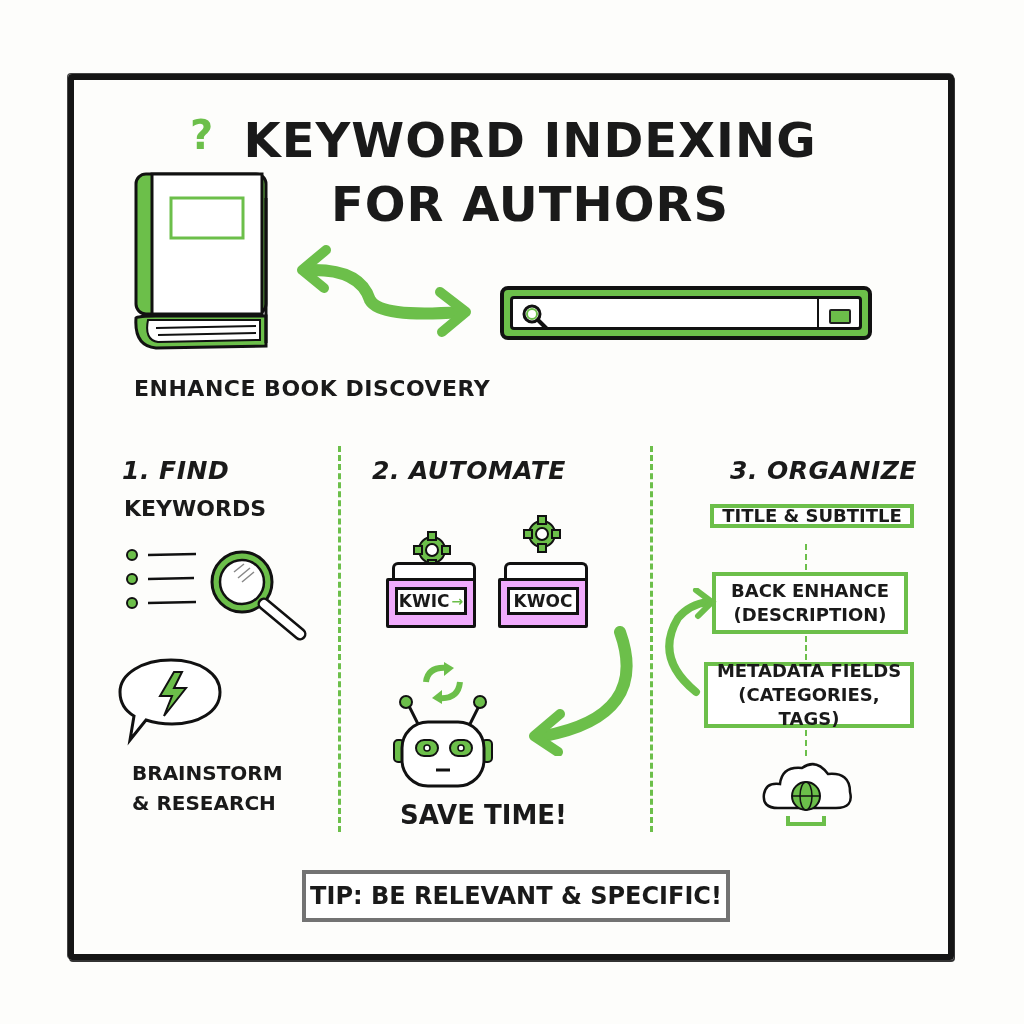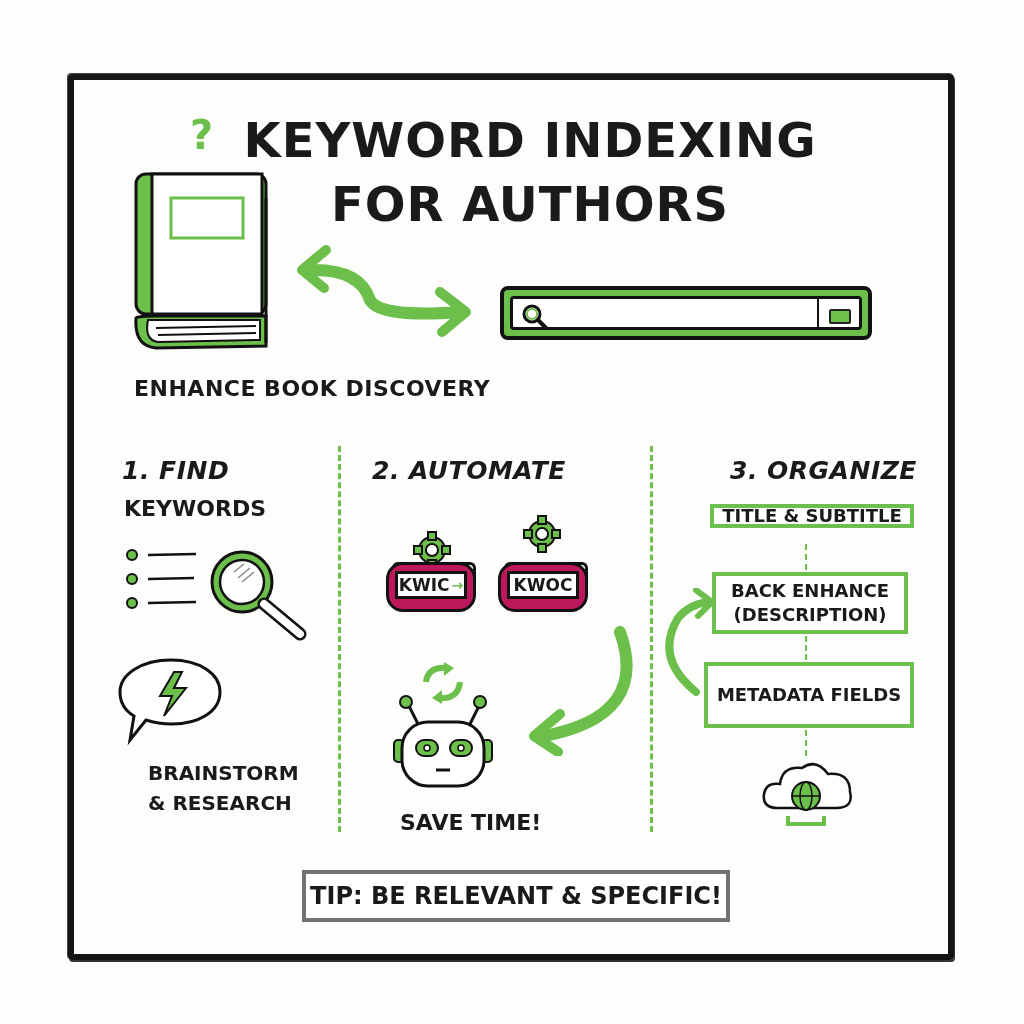--- a/index.html
+++ b/index.html
@@ -12,21 +12,21 @@
   .h3{font-size:22px;font-weight:bold;line-height:30px;}
   .divider{position:absolute;width:0;border-left:3px dashed #6cbf4a;}
   .gbox{position:absolute;border:4px solid #6cbf4a;background:#fff;text-align:center;font-weight:bold;font-size:18px;line-height:24px;box-sizing:border-box;display:flex;align-items:center;justify-content:center;flex-direction:column;}
   .tip{left:302px;top:870px;width:428px;height:52px;border:4px solid #737373;box-sizing:border-box;text-align:center;font-size:24px;font-weight:bold;line-height:44px;background:#fff;}
   .search{left:500px;top:286px;width:372px;height:54px;border:4px solid #111;border-radius:8px;background:#6cbf4a;box-sizing:border-box;}
   .search-inner{position:absolute;left:6px;top:6px;right:6px;bottom:6px;border:3px solid #111;border-radius:4px;background:#fff;}
   .search-btn{position:absolute;right:0;top:0;bottom:0;width:40px;border-left:2px solid #111;}
   .search-btn span{position:absolute;left:10px;top:10px;width:18px;height:11px;background:#6cbf4a;border:2px solid #222;border-radius:2px;}
   .kw{position:absolute;width:90px;height:66px;}
   .kw .top{position:absolute;left:6px;top:0;width:78px;height:20px;border:3px solid #111;border-bottom:none;border-radius:6px 6px 0 0;background:#fff;}
-  .kw .body{position:absolute;left:0;top:0;width:90px;height:50px;background:#be185d;border:3px solid #111;border-radius:17px;box-sizing:border-box;}
+  .kw .body{position:absolute;left:0;top:16px;width:90px;height:50px;background:#f0abfc;border:3px solid #111;border-radius:2px;box-sizing:border-box;}
   .kw .screen{position:absolute;left:6px;top:6px;right:6px;bottom:10px;background:#fff;border:3px solid #111;display:flex;align-items:center;justify-content:center;font-weight:bold;font-size:17px;}
 </style>
 </head>
 <body>
 
 <div class="frame"></div>
 
 <div class="abs title">
   <div>KEYWORD INDEXING</div>
   <div>FOR AUTHORS</div>
@@ -83,21 +83,21 @@
   <circle cx="38" cy="38" r="30" fill="#6cbf4a" stroke="#111" stroke-width="3"></circle>
   <circle cx="38" cy="38" r="22" fill="#fff" stroke="#111" stroke-width="2.5"></circle>
   <path d="M30 28 L40 20 M34 34 L46 24 M38 38 L50 28" stroke="#888" stroke-width="1.5"></path>
   <line x1="60" y1="60" x2="96" y2="90" stroke="#111" stroke-width="13" stroke-linecap="round"></line>
   <line x1="60" y1="60" x2="96" y2="90" stroke="#fff" stroke-width="8" stroke-linecap="round"></line>
 </svg>
 <svg class="abs" style="left:116px;top:654px" width="110" height="92" viewBox="0 0 110 92">
   <path d="M55 6 C84 6 104 20 104 38 C104 58 82 70 56 70 C44 70 36 68 30 66 L14 86 L18 62 C8 56 4 48 4 38 C4 20 26 6 55 6Z" fill="#fff" stroke="#111" stroke-width="3"></path>
   <path d="M58 18 L44 42 L56 42 L48 62 L70 34 L58 34 L66 18Z" fill="#6cbf4a" stroke="#111" stroke-width="2"></path>
 </svg>
-<div class="abs h3" style="left:148px;top:758px;font-size:20px;">
+<div class="abs h3" style="left:132px;top:758px;font-size:20px;">
   <div>BRAINSTORM</div>
   <div>&amp; RESEARCH</div>
 </div>
 
 <div class="abs h2" style="left:372px;top:452px;">2. AUTOMATE</div>
 
 <svg class="abs" style="left:412px;top:530px" width="40" height="40" viewBox="0 0 40 40">
   <g fill="#6cbf4a" stroke="#111" stroke-width="2">
       <circle cx="20" cy="20" r="13"></circle>
       <rect x="16" y="2" width="8" height="8"></rect>
@@ -152,34 +152,35 @@
   <rect x="28" y="46" width="22" height="16" rx="8" fill="#6cbf4a" stroke="#111" stroke-width="2"></rect>
   <rect x="62" y="46" width="22" height="16" rx="8" fill="#6cbf4a" stroke="#111" stroke-width="2"></rect>
   <circle cx="39" cy="54" r="3" fill="#fff" stroke="#111" stroke-width="1.5"></circle>
   <circle cx="73" cy="54" r="3" fill="#fff" stroke="#111" stroke-width="1.5"></circle>
   <line x1="48" y1="76" x2="62" y2="76" stroke="#111" stroke-width="3"></line>
 </svg>
 <svg class="abs" style="left:520px;top:626px" width="120" height="130" viewBox="0 0 120 130">
   <path d="M100 6 Q130 90 24 110" fill="none" stroke="#6cbf4a" stroke-width="12" stroke-linecap="round"></path>
   <path d="M40 88 L14 110 L38 126" fill="none" stroke="#6cbf4a" stroke-width="10" stroke-linecap="round" stroke-linejoin="round"></path>
 </svg>
-<div class="abs h3" style="left:400px;top:800px;font-size:22px;margin-top:8px;">SAVE TIME!</div>
+<div class="abs h3" style="left:400px;top:800px;font-size:26px;">SAVE TIME!</div>
 
 <div class="abs h2" style="left:686px;top:452px;margin-left:44px;">3. ORGANIZE</div>
 <div class="gbox" style="left:710px;top:504px;width:204px;height:24px;">
   <div>TITLE &amp; SUBTITLE</div>
 </div>
 <div class="abs" style="left:805px;top:544px;height:26px;border-left:2px dashed #6cbf4a;"></div>
 <div class="gbox" style="left:712px;top:572px;width:196px;height:62px;">
   <div>BACK ENHANCE</div>
   <div>(DESCRIPTION)</div>
 </div>
 <div class="abs" style="left:805px;top:636px;height:24px;border-left:2px dashed #6cbf4a;"></div>
 <div class="gbox" style="left:704px;top:662px;width:210px;height:66px;">
   <div>METADATA FIELDS</div>
+  <div>(CATEGORIES, TAGS)</div>
 </div>
 <div class="abs" style="left:805px;top:730px;height:26px;border-left:2px dashed #6cbf4a;"></div>
 <svg class="abs" style="left:660px;top:588px" width="60" height="110" viewBox="0 0 60 110">
   <path d="M36 104 Q-6 70 18 30 Q30 16 48 14" fill="none" stroke="#6cbf4a" stroke-width="8" stroke-linecap="round"></path>
   <path d="M36 2 L52 14 L38 28" fill="none" stroke="#6cbf4a" stroke-width="6" stroke-linecap="round"></path>
 </svg>
 <svg class="abs" style="left:758px;top:756px" width="100" height="72" viewBox="0 0 100 72">
   <path d="M20 52 Q4 52 6 38 Q8 26 22 28 Q24 10 44 12 Q58 2 70 18 Q92 16 92 36 Q96 52 78 52 Z" fill="#fff" stroke="#111" stroke-width="2.5"></path>
   <circle cx="48" cy="40" r="14" fill="#6cbf4a" stroke="#111" stroke-width="2"></circle>
   <ellipse cx="48" cy="40" rx="6" ry="14" fill="none" stroke="#111" stroke-width="1.5"></ellipse>

